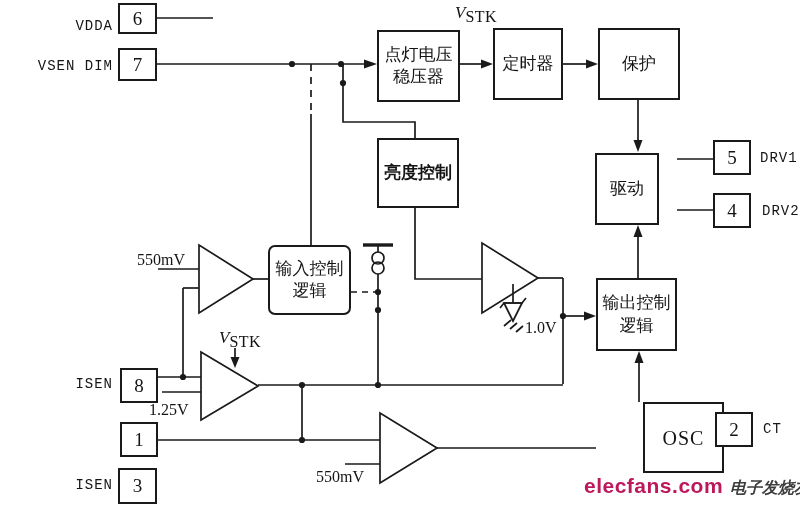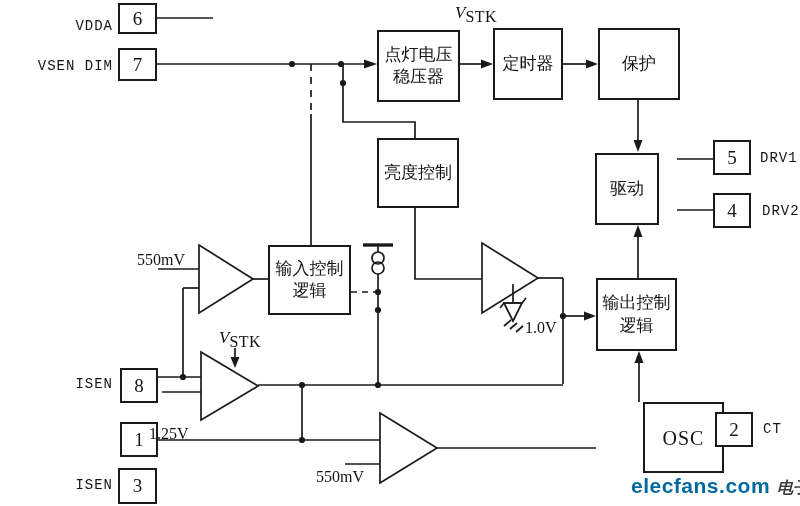--- a/index.html
+++ b/index.html
@@ -175,25 +175,25 @@
   </div>
 
   <div class="block" style="left:598px;top:28px;width:82px;height:72px;">
     <span>保护</span>
   </div>
 
   <div class="block" style="left:595px;top:153px;width:64px;height:72px;">
     <span>驱动</span>
   </div>
 
-  <div class="block" style="left:377px;top:138px;width:82px;height:70px;">
+  <div class="block" style="left:377px;top:138px;width:82px;height:70px;font-weight:bold;">
     <span>亮度控制</span>
   </div>
 
-  <div class="block" style="left:268px;top:245px;width:83px;height:70px;">
+  <div class="block" style="left:268px;top:245px;width:83px;height:70px;border-radius:7px;">
     <span><span>输入控制</span>
     <span class="l2">逻辑</span></span>
   </div>
 
   <div class="block" style="left:596px;top:278px;width:81px;height:73px;">
     <span><span>输出控制</span>
     <span class="l2">逻辑</span></span>
   </div>
 
   <div class="block" style="left:596px;top:402px;width:81px;height:71px;margin-left:47px;">
@@ -242,24 +242,24 @@
   <div class="ref vstk" style="left:455px;top:3px;">
     <i>V</i><sub>STK</sub>
   </div>
 
   <div class="ref" style="left:137px;top:251px;">550mV</div>
 
   <div class="ref vstk" style="left:219px;top:328px;">
     <i>V</i><sub>STK</sub>
   </div>
 
-  <div class="ref" style="left:149px;top:401px;margin-top:24px;">1.25V</div>
+  <div class="ref" style="left:149px;top:401px;">1.25V</div>
 
   <div class="ref" style="left:316px;top:468px;">550mV</div>
 
   <div class="ref" style="left:525px;top:319px;">1.0V</div>
 
   <div class="wm">
-    <span class="wm-brand" style="color:#0369a1;margin-left:47px;">elecfans.com</span>
+    <span class="wm-brand" style="color:#be185d;">elecfans.com</span>
     <span class="wm-cn" style="color:#3d3d3d;">电子发烧友</span>
   </div>
 
 </div>
 
 </body></html>

